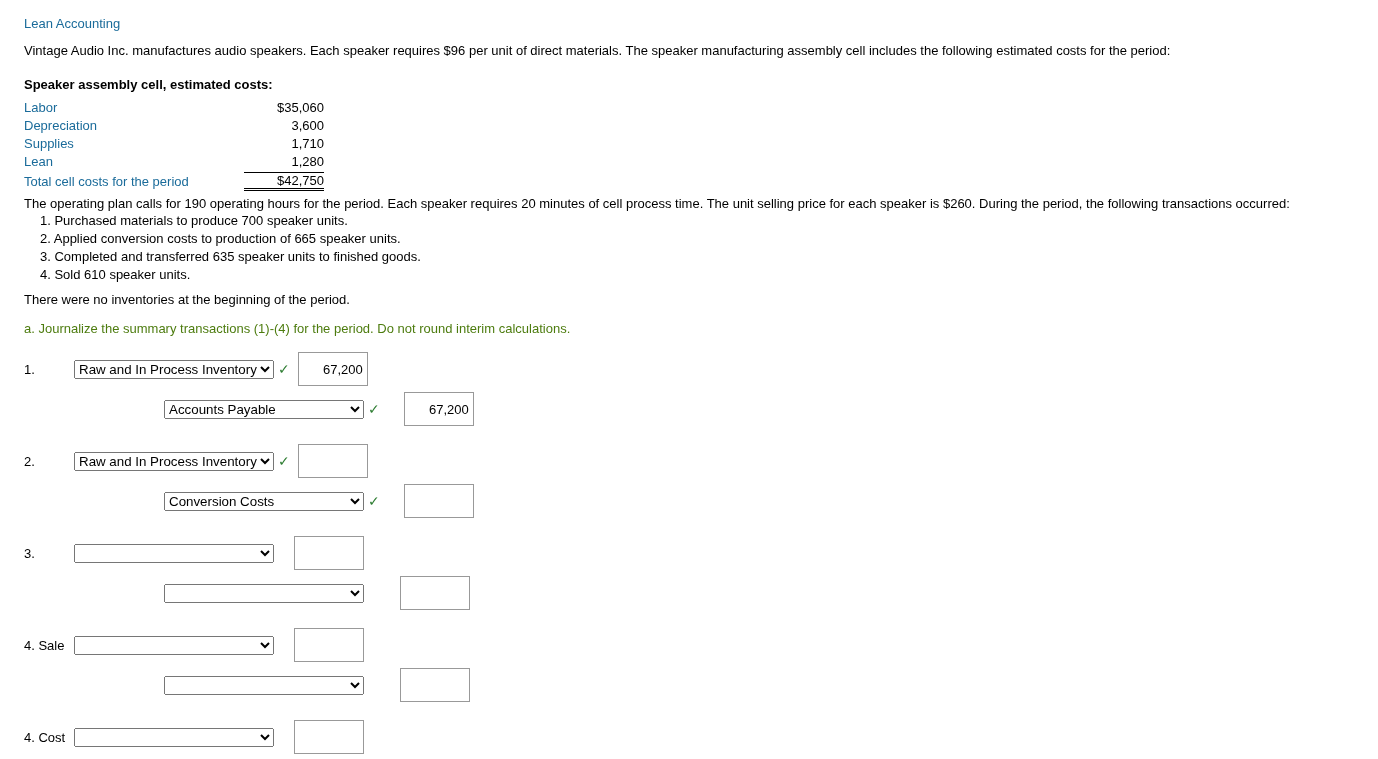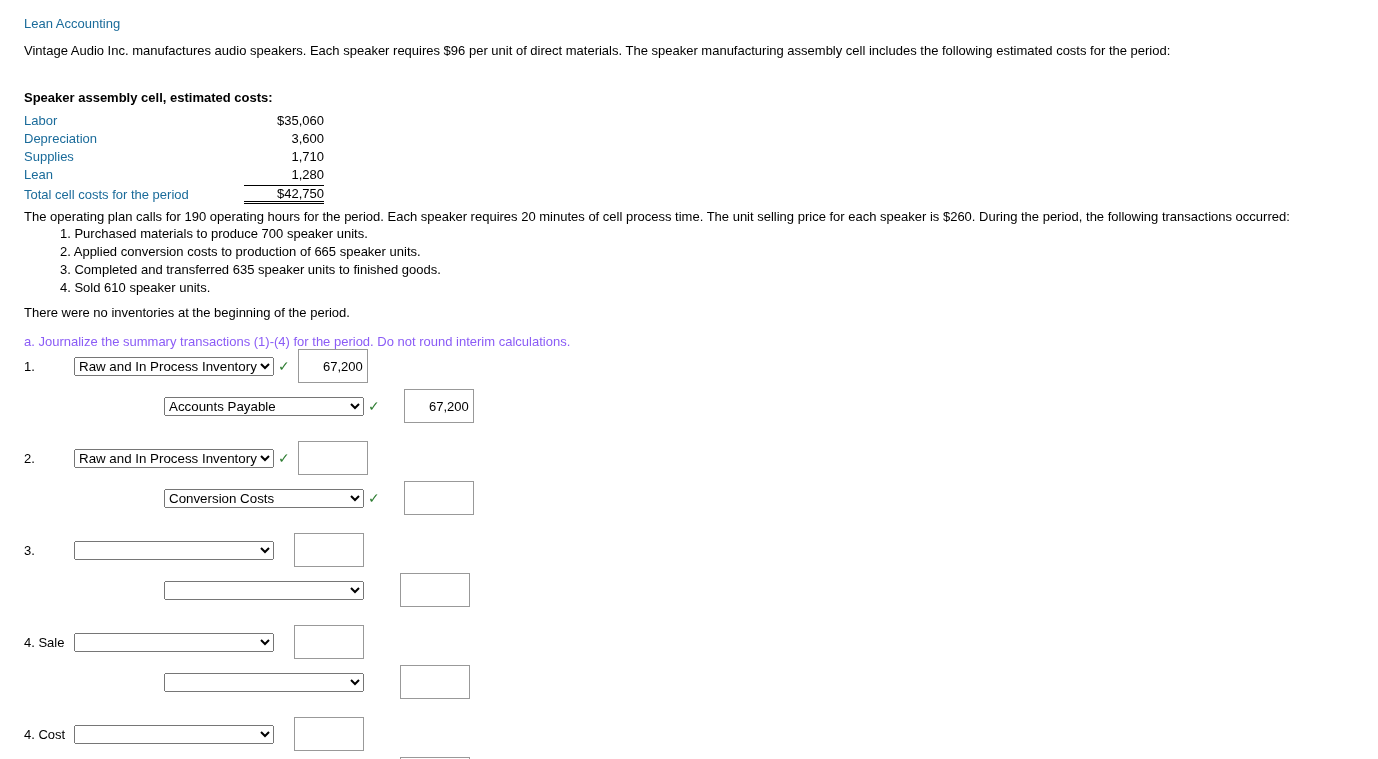--- a/index.html
+++ b/index.html
@@ -13,21 +13,21 @@
       min-height: 759px;
     }
     .title-link {
       color: #1a6b9a;
       font-size: 13px;
       display: block;
       margin-bottom: 10px;
     }
     .intro-text {
       font-size: 13px;
-      margin-bottom: 29px;
+      margin-bottom: 16px;
       line-height: 1.5;
     }
     .section-label {
       font-weight: bold;
       margin-bottom: 8px;
       font-size: 13px;
     }
     .costs-table {
       margin-left: 0;
     }
@@ -49,37 +49,38 @@
     .costs-table .row.total .value {
       border-top: 1px solid #000;
       border-bottom: 3px double #000;
       font-weight: normal;
     }
     .operating-text {
       font-size: 13px;
       line-height: 1.5;
     }
     .transactions-list {
-      margin-left: 36px;
+      margin-left: 16px;
       margin-bottom: 10px;
     }
     .transactions-list li {
       font-size: 13px;
       margin-bottom: 3px;
       list-style: none;
       color: #000;
     }
     .no-inventories {
       font-size: 13px;
       margin-bottom: 14px;
       color: #000;
     }
     .question-label {
       font-size: 13px;
-      color: #8b5cf6;
+      margin-bottom: 16px;
+      color: #4d7c0f;
     }
     .journal-section {
       margin-left: 0;
     }
     .check-icon {
       color: #2e7d32;
       font-size: 14px;
       margin-left: 4px;
       margin-right: 8px;
     }

